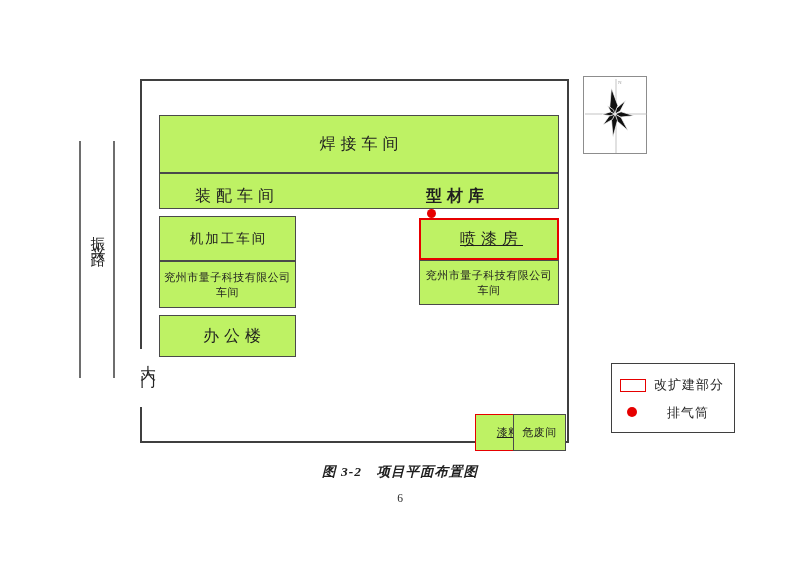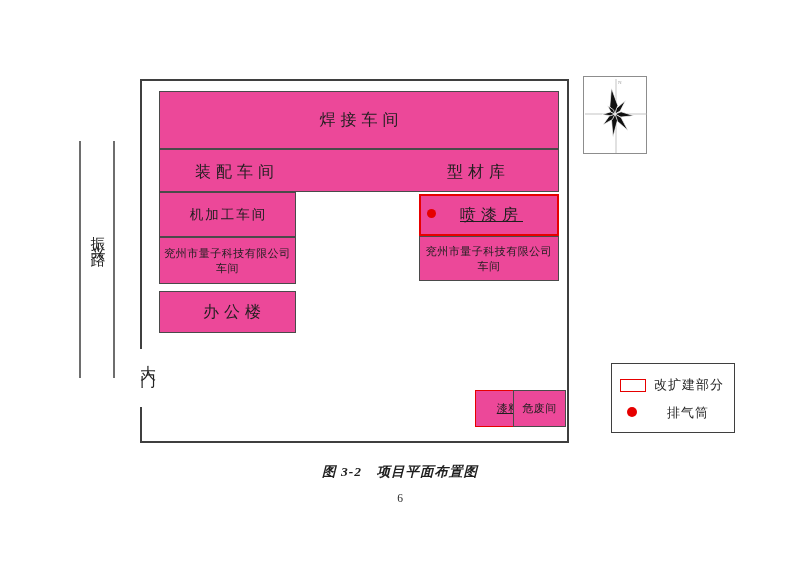--- a/index.html
+++ b/index.html
@@ -4,23 +4,24 @@
 <style>
   html,body { margin:0; padding:0; background:#ffffff; }
   .page {
     position:relative; width:800px; height:566px; background:#ffffff;
     font-family:"Liberation Serif","DejaVu Serif",serif; color:#1f1f1f;
     overflow:hidden;
   }
   .abs { position:absolute; box-sizing:border-box; }
   .box {
     position:absolute; box-sizing:border-box;
-    border:1.5px solid #4a4a4a; background:#ec4899;
+    border:1.5px solid #4a4a4a; background:#bef264;
     display:flex; align-items:center; justify-content:center;
     text-align:center;
+    margin-top:24px;
   }
   .box.red { border-color:#e60000;text-decoration:underline; }
   .lbl-lg { font-size:16px; letter-spacing:5px; text-indent:5px; }
   .lbl-md { font-size:13.5px; letter-spacing:2px; text-indent:2px; }
   .lbl-sm { font-size:11px; line-height:15px; letter-spacing:0.5px; }
   .vtext {
     position:absolute; writing-mode:vertical-rl; text-orientation:upright;
     font-size:15px; letter-spacing:8px; color:#242424;
   }
   .roadline { position:absolute; width:1.5px; background:#6e6e6e; }
@@ -49,23 +50,23 @@
 
   <div class="abs" style="left:140px; top:79px; width:429px; height:364px; border:2px solid #3f3f3f; background:#ffffff;"></div>
 
   <div class="abs" style="left:138px; top:349px; width:6px; height:58px; background:#ffffff;"></div>
   <div class="vtext" style="left:137px; top:352px; font-size:16px; letter-spacing:6px;">大门</div>
 
   <div class="box lbl-lg" style="left:159px; top:91px; width:400px; height:58px;">
     <span>焊接车间</span>
   </div>
 
-  <div class="box" style="left:159px; top:149px; width:400px; height:43px;">
+  <div class="box" style="left:159px; top:149px; width:400px; height:36px;">
     <span class="abs lbl-lg" style="left:30px; top:12px;">装配车间</span>
-    <span class="abs lbl-lg" style="left:282px; top:12px;">型材库</span>
+    <span class="abs lbl-lg" style="left:261px; top:12px;font-weight:bold;">型材库</span>
   </div>
 
   <div class="box lbl-md" style="left:159px; top:192px; width:137px; height:45px;">
     <span>机加工车间</span>
   </div>
 
   <div class="box lbl-sm" style="left:159px; top:237px; width:137px; height:47px; flex-direction:column;">
     <div>兖州市量子科技有限公司</div>
     <div>车间</div>
   </div>

